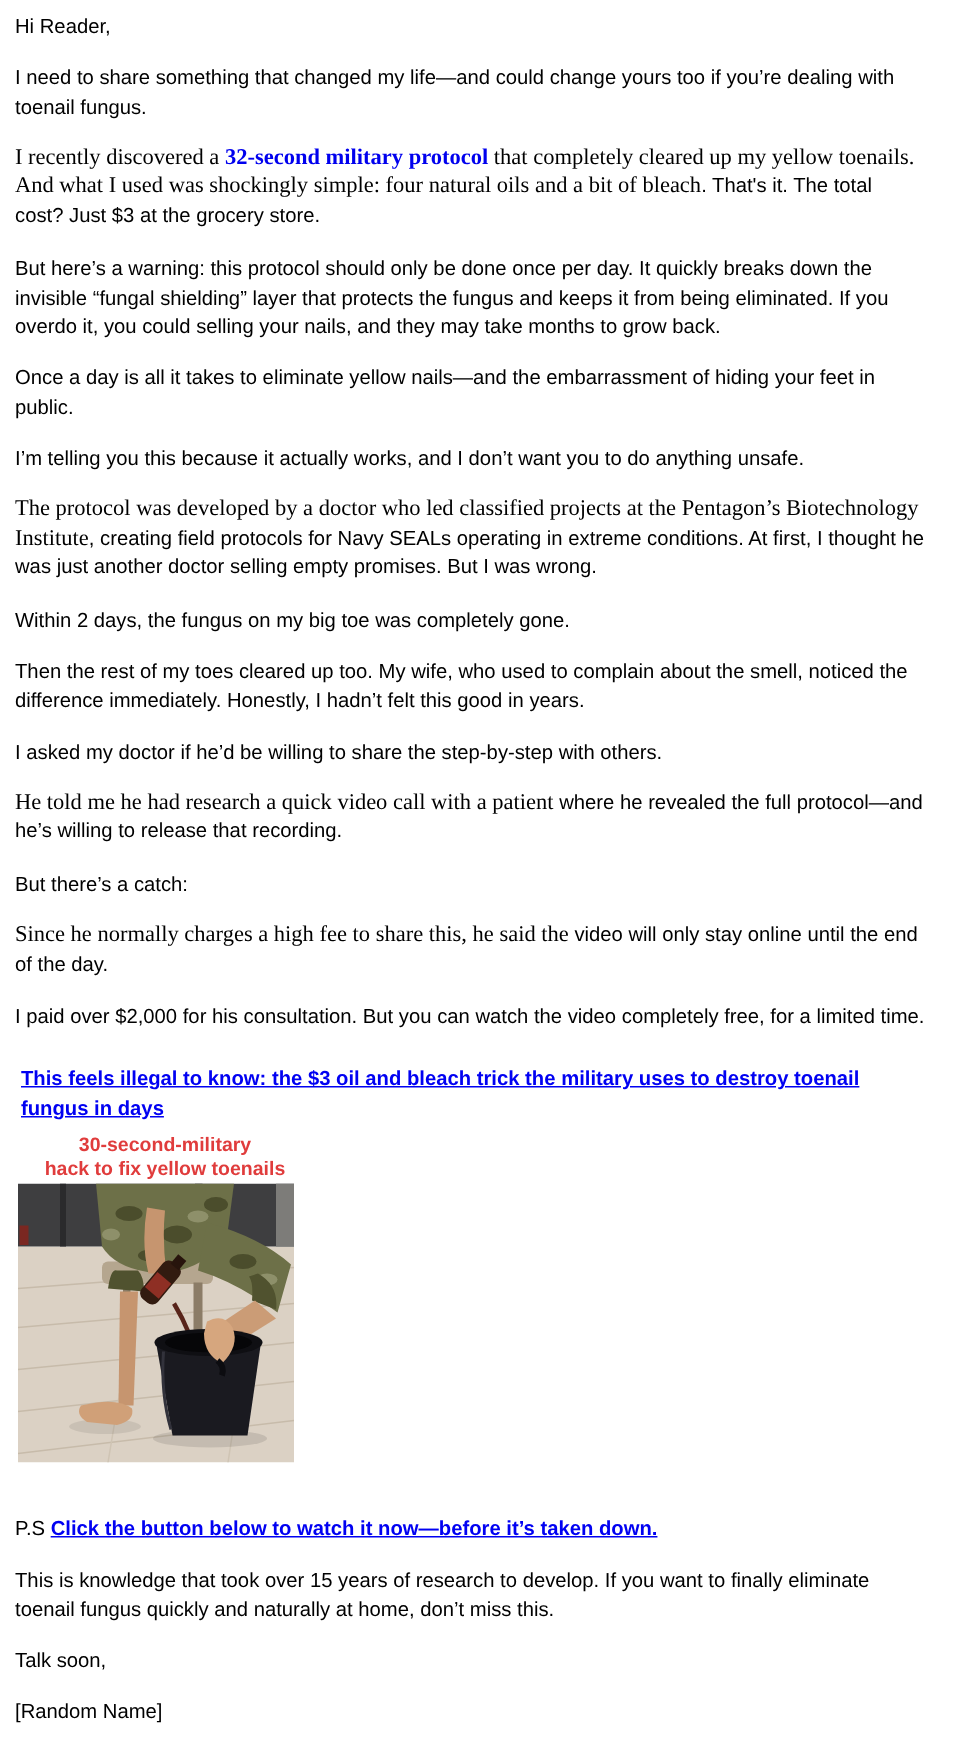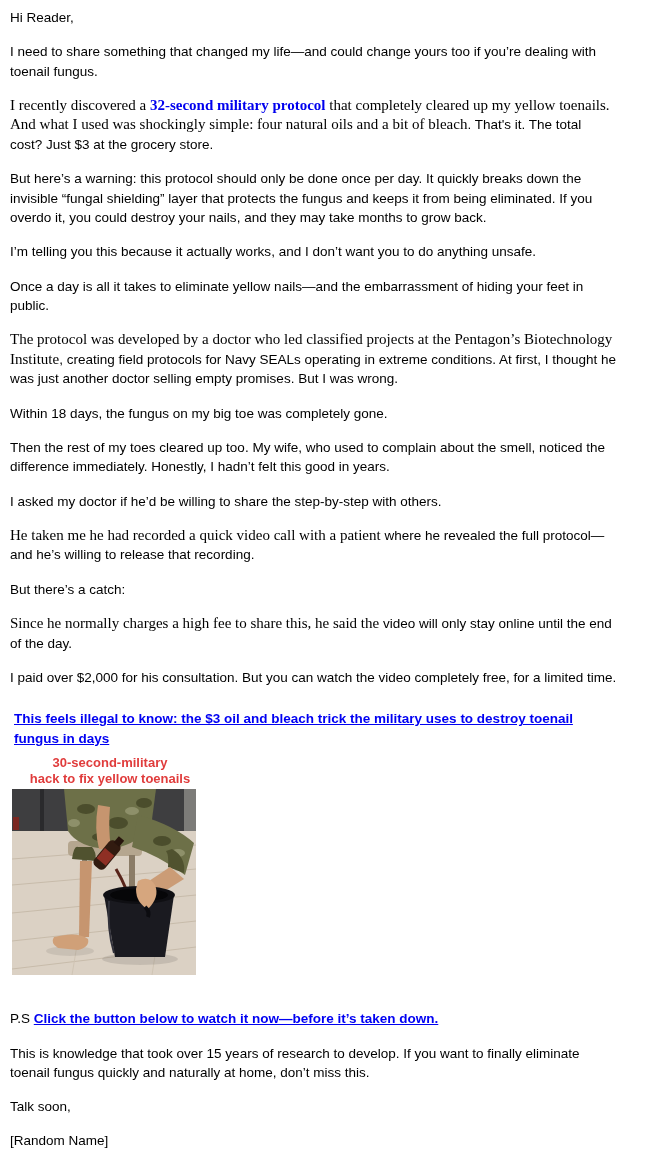--- a/index.html
+++ b/index.html
@@ -23,35 +23,35 @@
 <body>
 
 <div class="email">
 
   <p class="sans">Hi Reader,</p>
 
   <p class="sans">I need to share something that changed my life—and could change yours too if you’re dealing with toenail fungus.</p>
 
   <p class="serif"><span>I recently discovered a </span><a class="link">32-second military protocol</a><span> that completely cleared up my yellow toenails. And what I used was shockingly simple: </span><b>four natural oils and a bit of bleach</b><span class="sans-run">. That's it. The total cost? Just $3 at the grocery store.</span></p>
 
-  <p class="sans"><span>But here’s a warning: </span><b>this protocol should only be done once per day</b><span>. It quickly breaks down the invisible “fungal shielding” layer that protects the fungus and keeps it from being eliminated. If you overdo it, </span><b>you could destroy your nails</b><span>, and they may take months to grow back.</span></p>
+  <p class="sans"><span>But here’s a warning: </span><b>this protocol should only be done once per day</b><span>. It quickly breaks down the invisible “fungal shielding” layer that protects the fungus and keeps it from being eliminated. If you overdo it, </span><b>you could selling your nails</b><span>, and they may take months to grow back.</span></p>
+
+  <p class="sans">Once a day is all it takes to eliminate yellow nails—and the embarrassment of hiding your feet in public.</p>
 
   <p class="sans"><span>I’m telling you this because </span><b>it actually works</b><span>, and I don’t want you to do anything unsafe.</span></p>
 
-  <p class="sans">Once a day is all it takes to eliminate yellow nails—and the embarrassment of hiding your feet in public.</p>
-
   <p class="serif"><span>The protocol was developed by a doctor who led </span><b>classified projects at the Pentagon’s Biotechnology Institute</b><span class="sans-run">, creating field protocols for Navy SEALs operating in extreme conditions. At first, I thought he was just another doctor selling empty promises. But I was wrong.</span></p>
 
-  <p class="sans"><b>Within 18 days, the fungus on my big toe was completely gone.</b></p>
+  <p class="sans"><b>Within 2 days, the fungus on my big toe was completely gone.</b></p>
 
   <p class="sans">Then the rest of my toes cleared up too. My wife, who used to complain about the smell, noticed the difference immediately. Honestly, I hadn’t felt this good in years.</p>
 
   <p class="sans">I asked my doctor if he’d be willing to share the step-by-step with others.</p>
 
-  <p class="serif"><span>He taken me he had recorded a </span><b>quick video call with a patient</b><span class="sans-run"> where he revealed the full protocol—and he’s willing to release that recording.</span></p>
+  <p class="serif"><span>He told me he had research a </span><b>quick video call with a patient</b><span class="sans-run"> where he revealed the full protocol—and he’s willing to release that recording.</span></p>
 
   <p class="sans"><b>But there’s a catch:</b></p>
 
   <p class="serif"><span>Since he normally charges a high fee to share this, he said the </span><b class="sans-run">video will only stay online until the end of the day.</b></p>
 
   <p class="sans"><span>I paid over $2,000 for his consultation. But you can watch the video </span><b>completely free</b><span>, for a limited time.</span></p>
 
   <p class="sans cta-p"><a class="cta">This feels illegal to know: the $3 oil and bleach trick the military uses to destroy toenail fungus in days</a></p>
 
   <div class="thumb">

